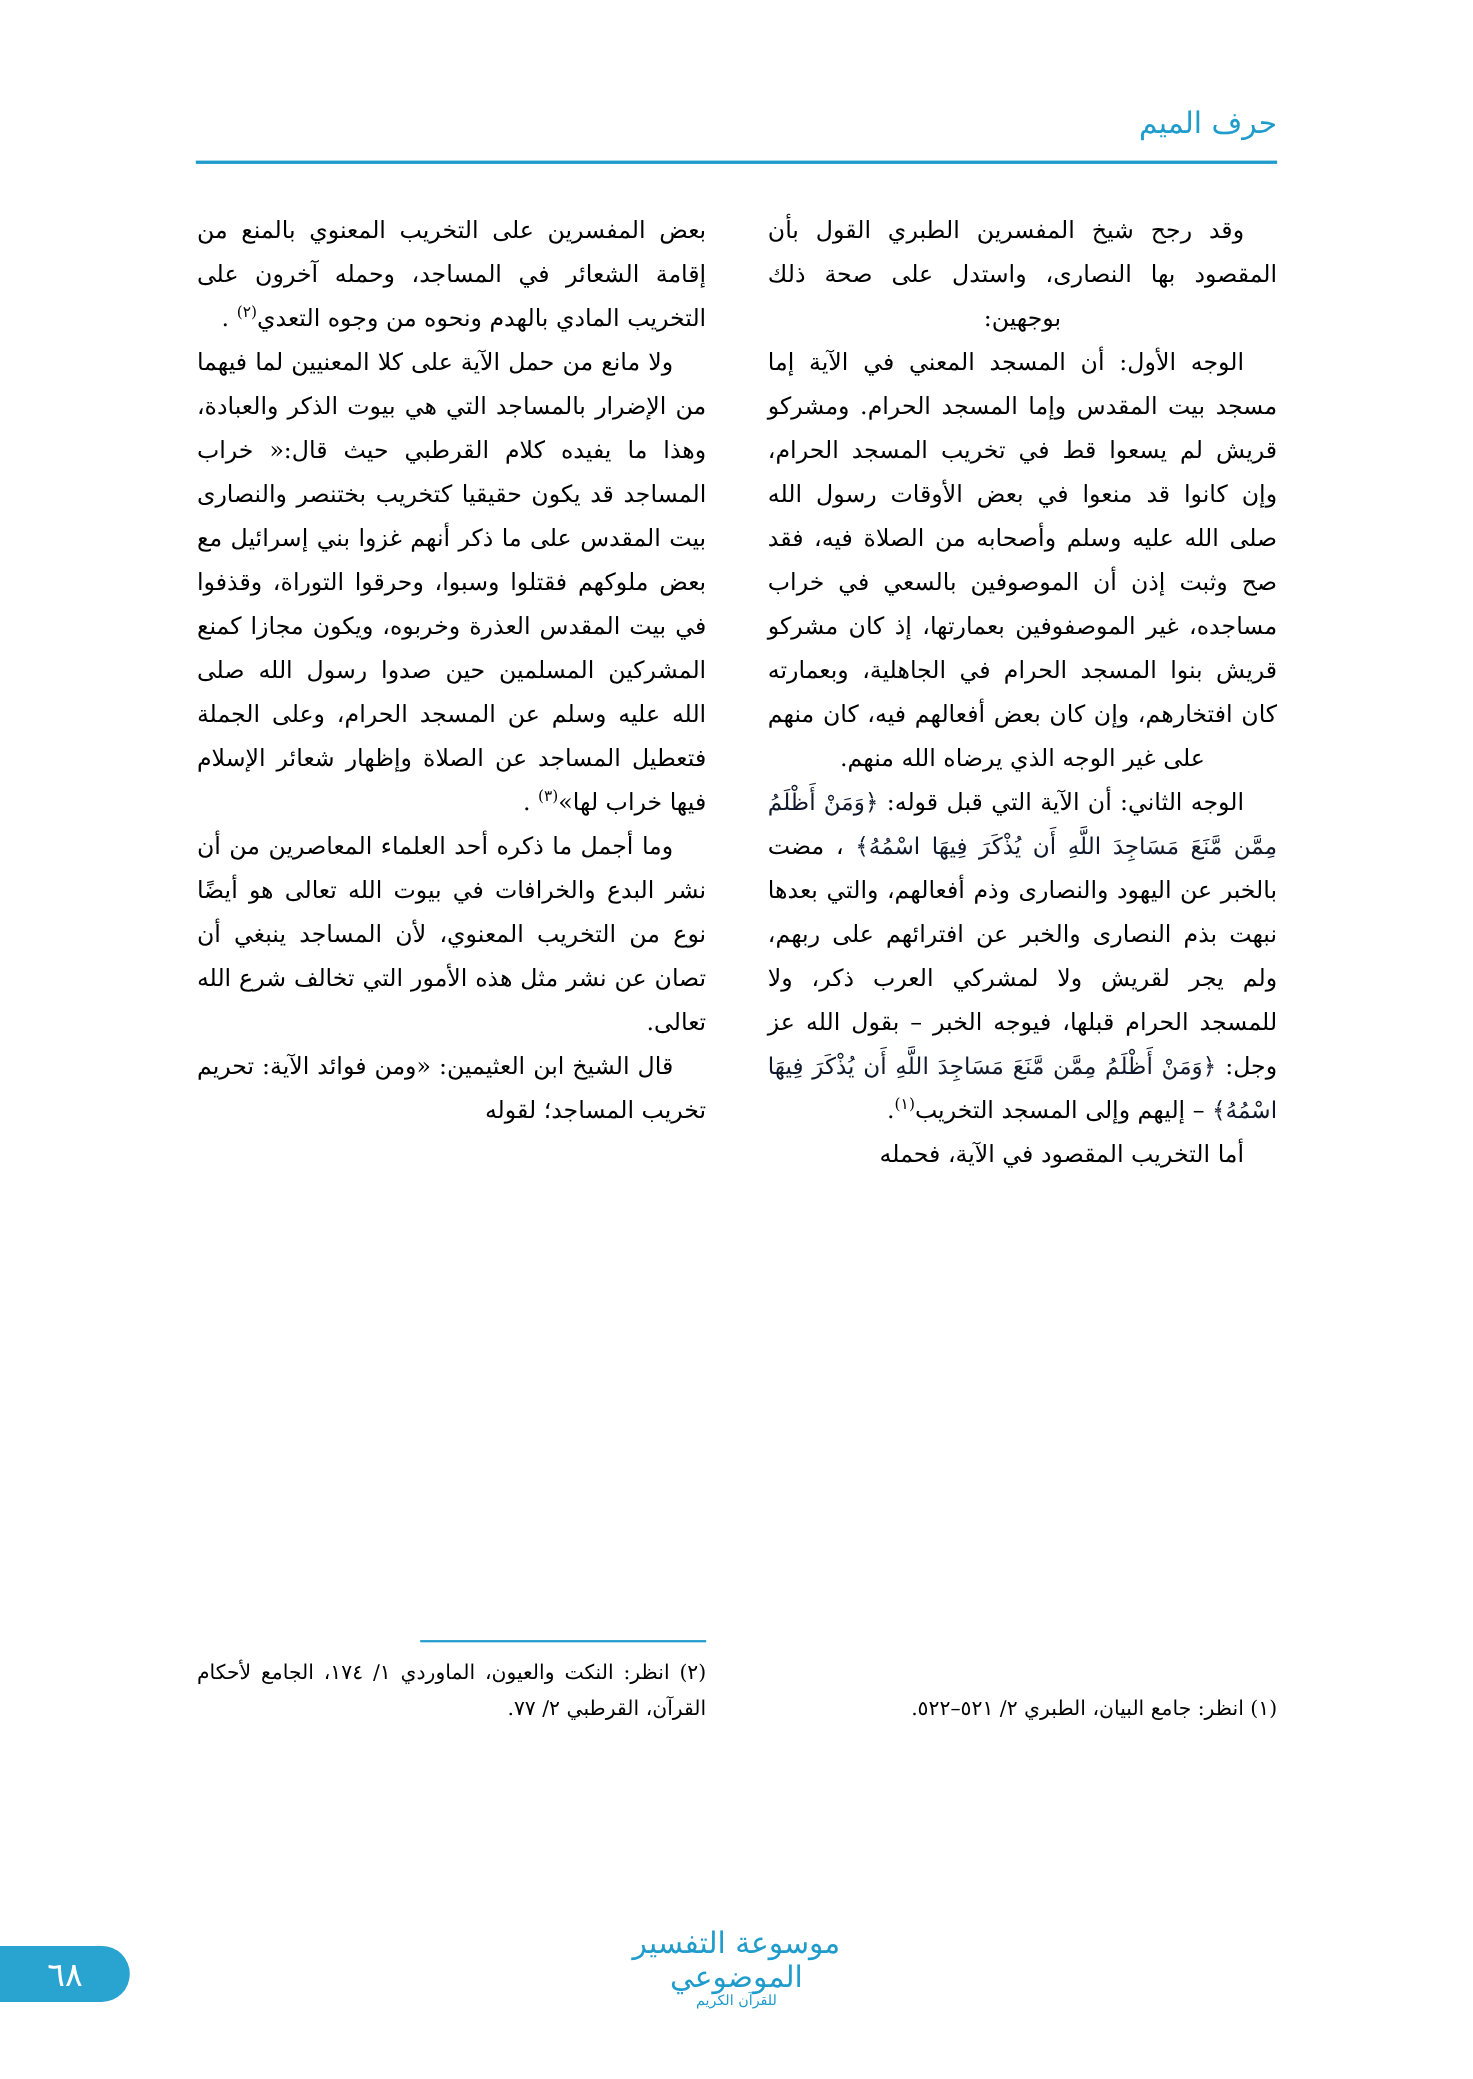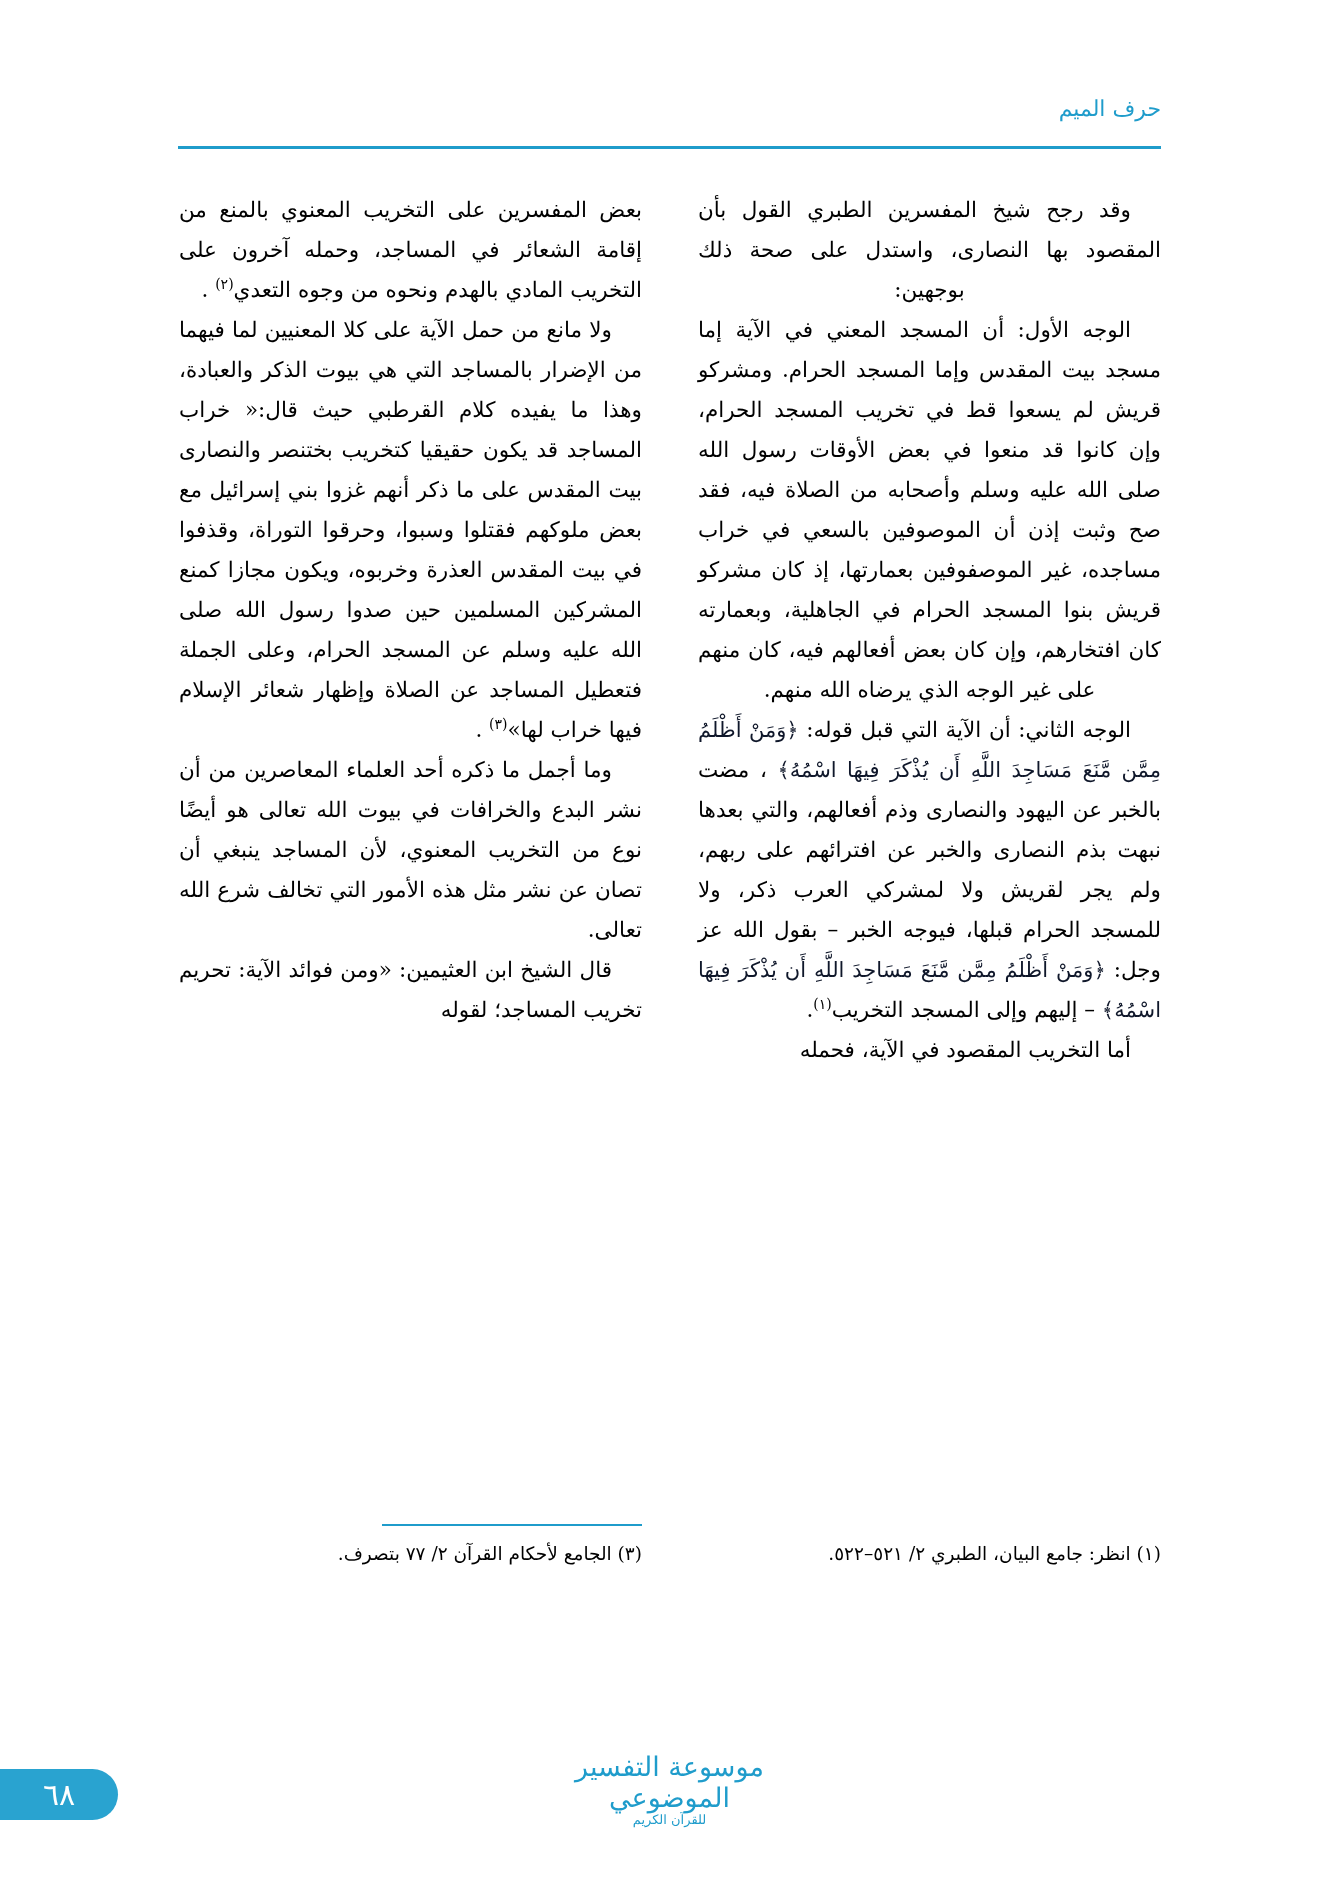--- a/index.html
+++ b/index.html
@@ -26,21 +26,21 @@
     position: absolute;
     top: 96px;
     right: 178px;
     left: 178px;
     height: 60px;
   }
   .header-title {
     position: absolute;
     right: 0;
     top: 0;
-    font-size: 22px;
+    font-size: 27px;
     color: #1f9ccb;
     font-family: "DejaVu Serif", serif;
     letter-spacing: 0px;
     white-space: nowrap;
   }
   .header-rule {
     position: absolute;
     left: 0;
     right: 0;
     top: 50px;
@@ -191,21 +191,21 @@
       <p class="body last-right"><span>بعض المفسرين على التخريب المعنوي بالمنع من إقامة الشعائر في المساجد، وحمله آخرون على التخريب المادي بالهدم ونحوه من وجوه التعدي</span><sup class="fn">(٢)</sup><span> .</span></p>
 
       <p class="body indent last-right"><span>ولا مانع من حمل الآية على كلا المعنيين لما فيهما من الإضرار بالمساجد التي هي بيوت الذكر والعبادة، وهذا ما يفيده كلام القرطبي حيث قال:« خراب المساجد قد يكون حقيقيا كتخريب بختنصر والنصارى بيت المقدس على ما ذكر أنهم غزوا بني إسرائيل مع بعض ملوكهم فقتلوا وسبوا، وحرقوا التوراة، وقذفوا في بيت المقدس العذرة وخربوه، ويكون مجازا كمنع المشركين المسلمين حين صدوا رسول الله صلى الله عليه وسلم عن المسجد الحرام، وعلى الجملة فتعطيل المساجد عن الصلاة وإظهار شعائر الإسلام فيها خراب لها»</span><sup class="fn">(٣)</sup><span> .</span></p>
 
       <p class="body indent last-right">وما أجمل ما ذكره أحد العلماء المعاصرين من أن نشر البدع والخرافات في بيوت الله تعالى هو أيضًا نوع من التخريب المعنوي، لأن المساجد ينبغي أن تصان عن نشر مثل هذه الأمور التي تخالف شرع الله تعالى.</p>
 
       <p class="body indent last-right">قال الشيخ ابن العثيمين: «ومن فوائد الآية: تحريم تخريب المساجد؛ لقوله</p>
 
       <div class="footnotes">
         <div class="fn-rule"></div>
-        <div class="fn-line">(٣) الجامع لأحكام القرآن ٢/ ٧٧ بتصرف.</div>
+        <div class="fn-line">(٢) انظر: النكت والعيون، الماوردي ١/ ١٧٤، الجامع لأحكام القرآن، القرطبي ٢/ ٧٧.</div>
       </div>
     </div>
   </div>
 
   <div class="footer">
     <div class="logo">
       <div class="l1">موسوعة التفسير الموضوعي</div>
       <div class="l2">للقرآن الكريم</div>
     </div>
     <div class="page-num-tab">٦٨</div>

